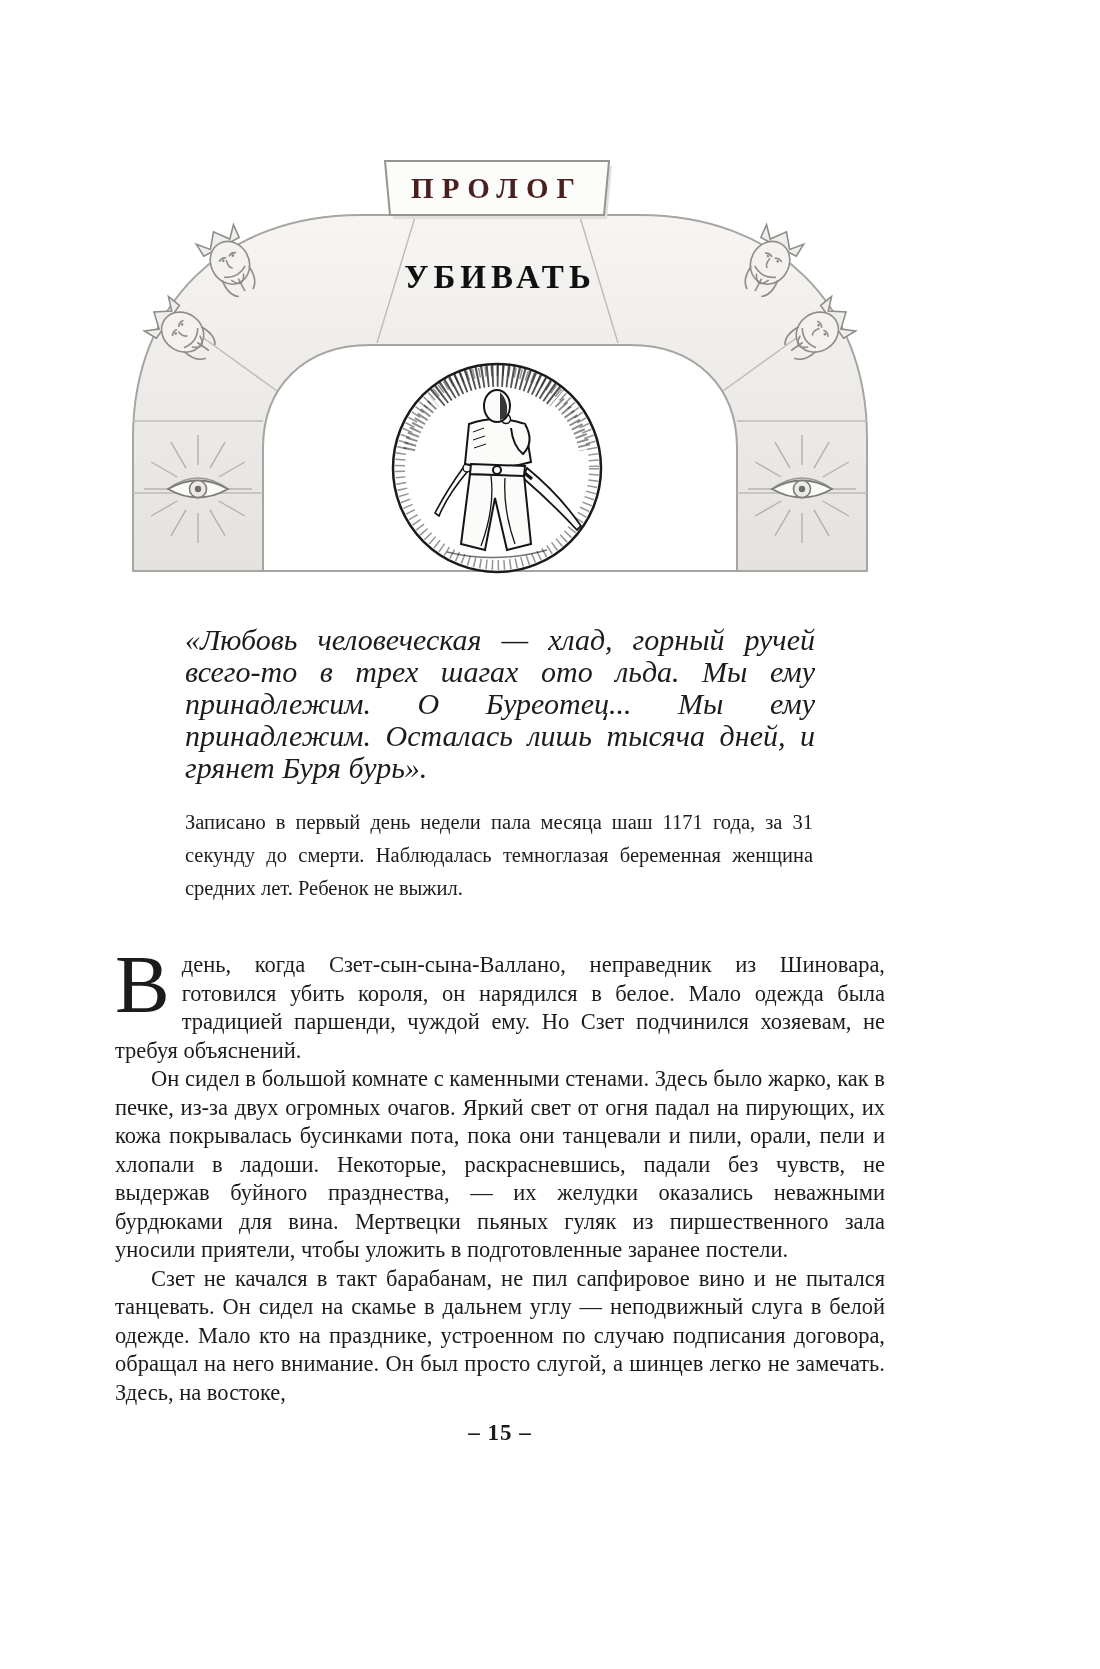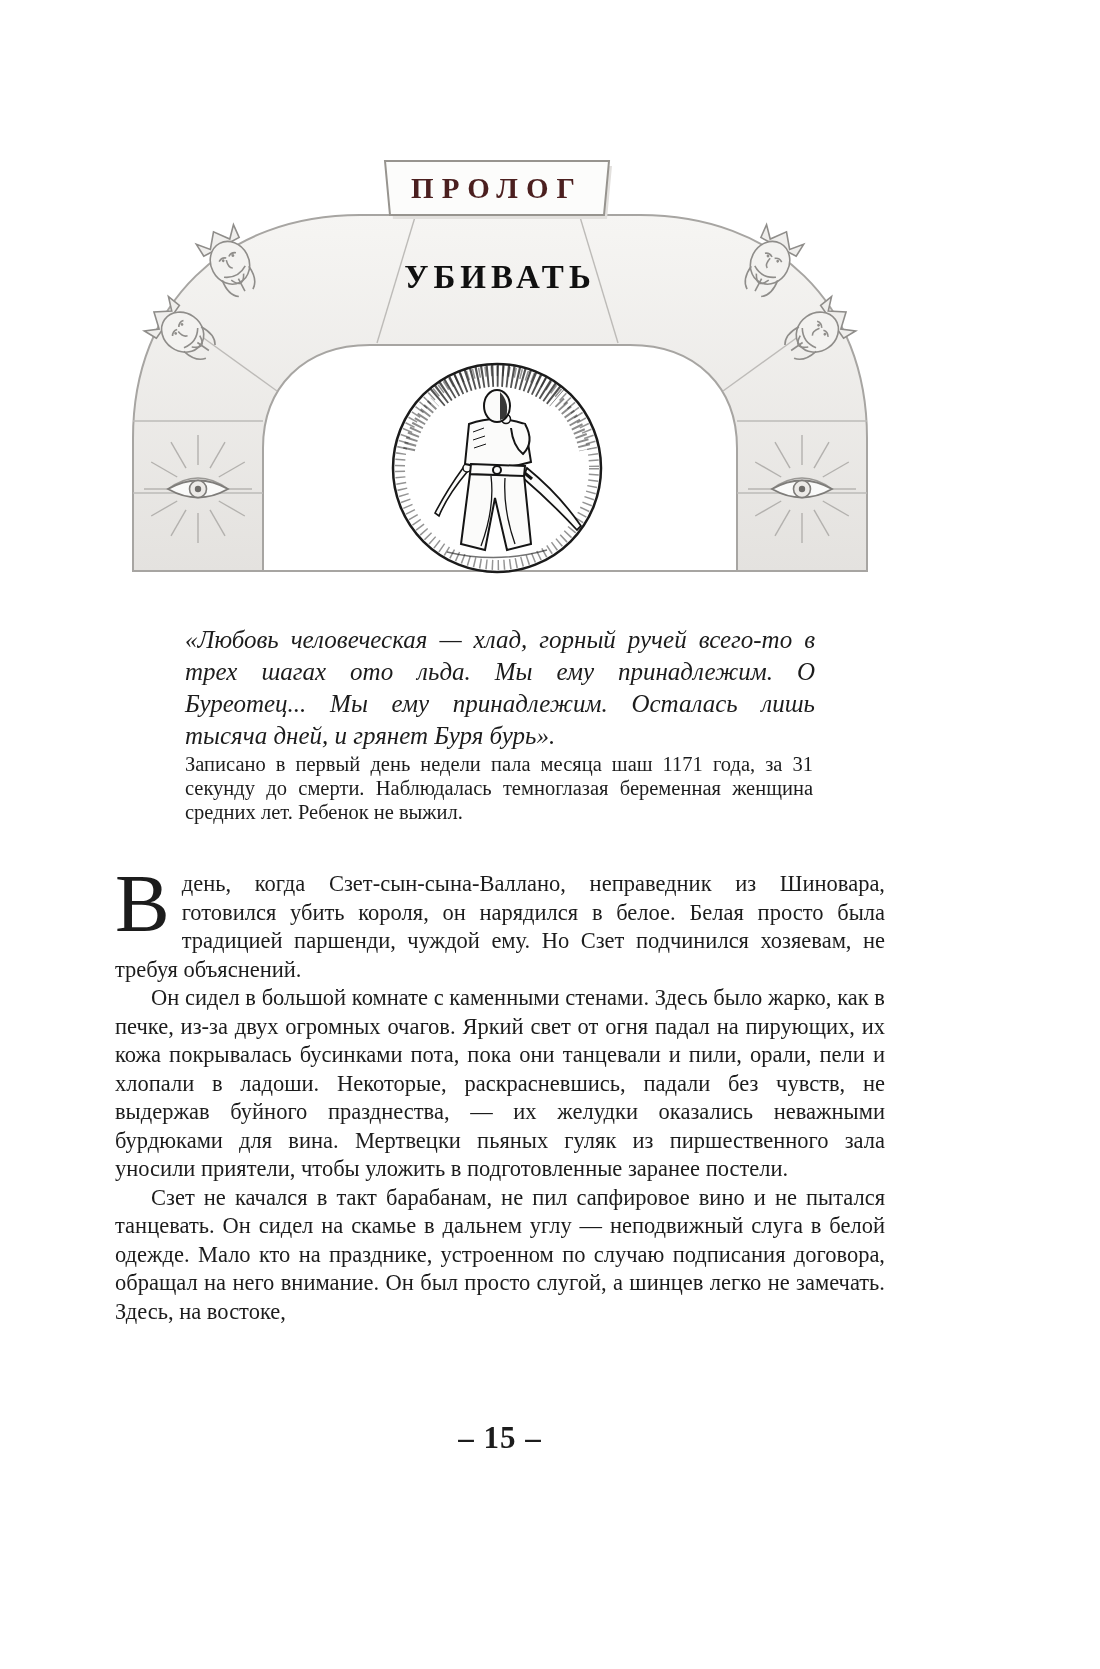--- a/index.html
+++ b/index.html
@@ -14,47 +14,47 @@
   
   .artwork { width:750px; height:421px; margin:146px auto 0 auto; position:relative; }
   .artwork svg { display:block; }
   svg text { font-family:"Liberation Serif", serif; }
   .kicker-text { font-weight:bold; letter-spacing:8px; }
   .title-text  { font-weight:bold; letter-spacing:5px; }
 
   
   .epigraph {
     margin:50px 70px 0 70px;
-    font-style:italic; font-size:25px; line-height:32px;
+    font-style:italic; font-size:30px; line-height:32px;
     text-align:justify;
   }
   .attribution {
-    margin:0 72px 0 70px;
-    font-size:20.5px; line-height:24px;
+    margin:22px 72px 0 70px;
+    font-size:20.5px; line-height:33px;
     text-align:justify;
   }
 
   
   .body-text {
     margin-top:46px;
     font-size:22.5px; line-height:28.5px;
     text-align:justify;
   }
   .body-text p { margin:0; text-indent:36px; }
   .body-text p.first { text-indent:0; }
   .dropcap {
     float:left;
     font-size:82px; line-height:62px;
     padding:3px 12px 0 0;
   }
 
   
   .page-number {
     position:absolute; top:1420px; left:115px; width:770px;
-    text-align:center; font-size:31px; font-weight:bold; letter-spacing:1px;
+    text-align:center; font-size:23px; font-weight:bold; letter-spacing:1px;
   }
 </style>
 </head>
 <body>
 
 <div class="content">
 
   <div class="artwork">
     <svg width="750" height="421" viewBox="0 0 750 421">
       <defs>
@@ -193,20 +193,20 @@
           <path d="M -50,84 q 50,12 100,-2" fill="none" stroke-width="1.5" opacity="0.6"></path>
         </g>
       </g>
     </svg>
   </div>
 
   <div class="epigraph">«Любовь человеческая — хлад, горный ручей всего-то в трех шагах ото льда. Мы ему принадлежим. О Буреотец... Мы ему принадлежим. Осталась лишь тысяча дней, и грянет Буря бурь».</div>
   <div class="attribution">Записано в первый день недели пала месяца шаш 1171 года, за 31 секунду до смерти. Наблюдалась темноглазая беременная женщина средних лет. Ребенок не выжил.</div>
 
   <div class="body-text">
-    <p class="first"><span class="dropcap">В</span><span>день, когда Сзет-сын-сына-Валлано, неправедник из Шиновара, готовился убить короля, он нарядился в белое. Белая просто была традицией паршенди, чуждой ему. Но Сзет подчинился хозяевам, не требуя объяснений.</span></p>
+    <p class="first"><span class="dropcap">В</span><span>день, когда Сзет-сын-сына-Валлано, неправедник из Шиновара, готовился убить короля, он нарядился в белое. Мало одежда была традицией паршенди, чуждой ему. Но Сзет подчинился хозяевам, не требуя объяснений.</span></p>
     <p>Он сидел в большой комнате с каменными стенами. Здесь было жарко, как в печке, из-за двух огромных очагов. Яркий свет от огня падал на пирующих, их кожа покрывалась бусинками пота, пока они танцевали и пили, орали, пели и хлопали в ладоши. Некоторые, раскрасневшись, падали без чувств, не выдержав буйного празднества, — их желудки оказались неважными бурдюками для вина. Мертвецки пьяных гуляк из пиршественного зала уносили приятели, чтобы уложить в подготовленные заранее постели.</p>
     <p>Сзет не качался в такт барабанам, не пил сапфировое вино и не пытался танцевать. Он сидел на скамье в дальнем углу — неподвижный слуга в белой одежде. Мало кто на празднике, устроенном по случаю подписания договора, обращал на него внимание. Он был просто слугой, а шинцев легко не замечать. Здесь, на востоке,</p>
   </div>
 
 </div>
 
 <div class="page-number">– 15 –</div>
 
 </body></html>

